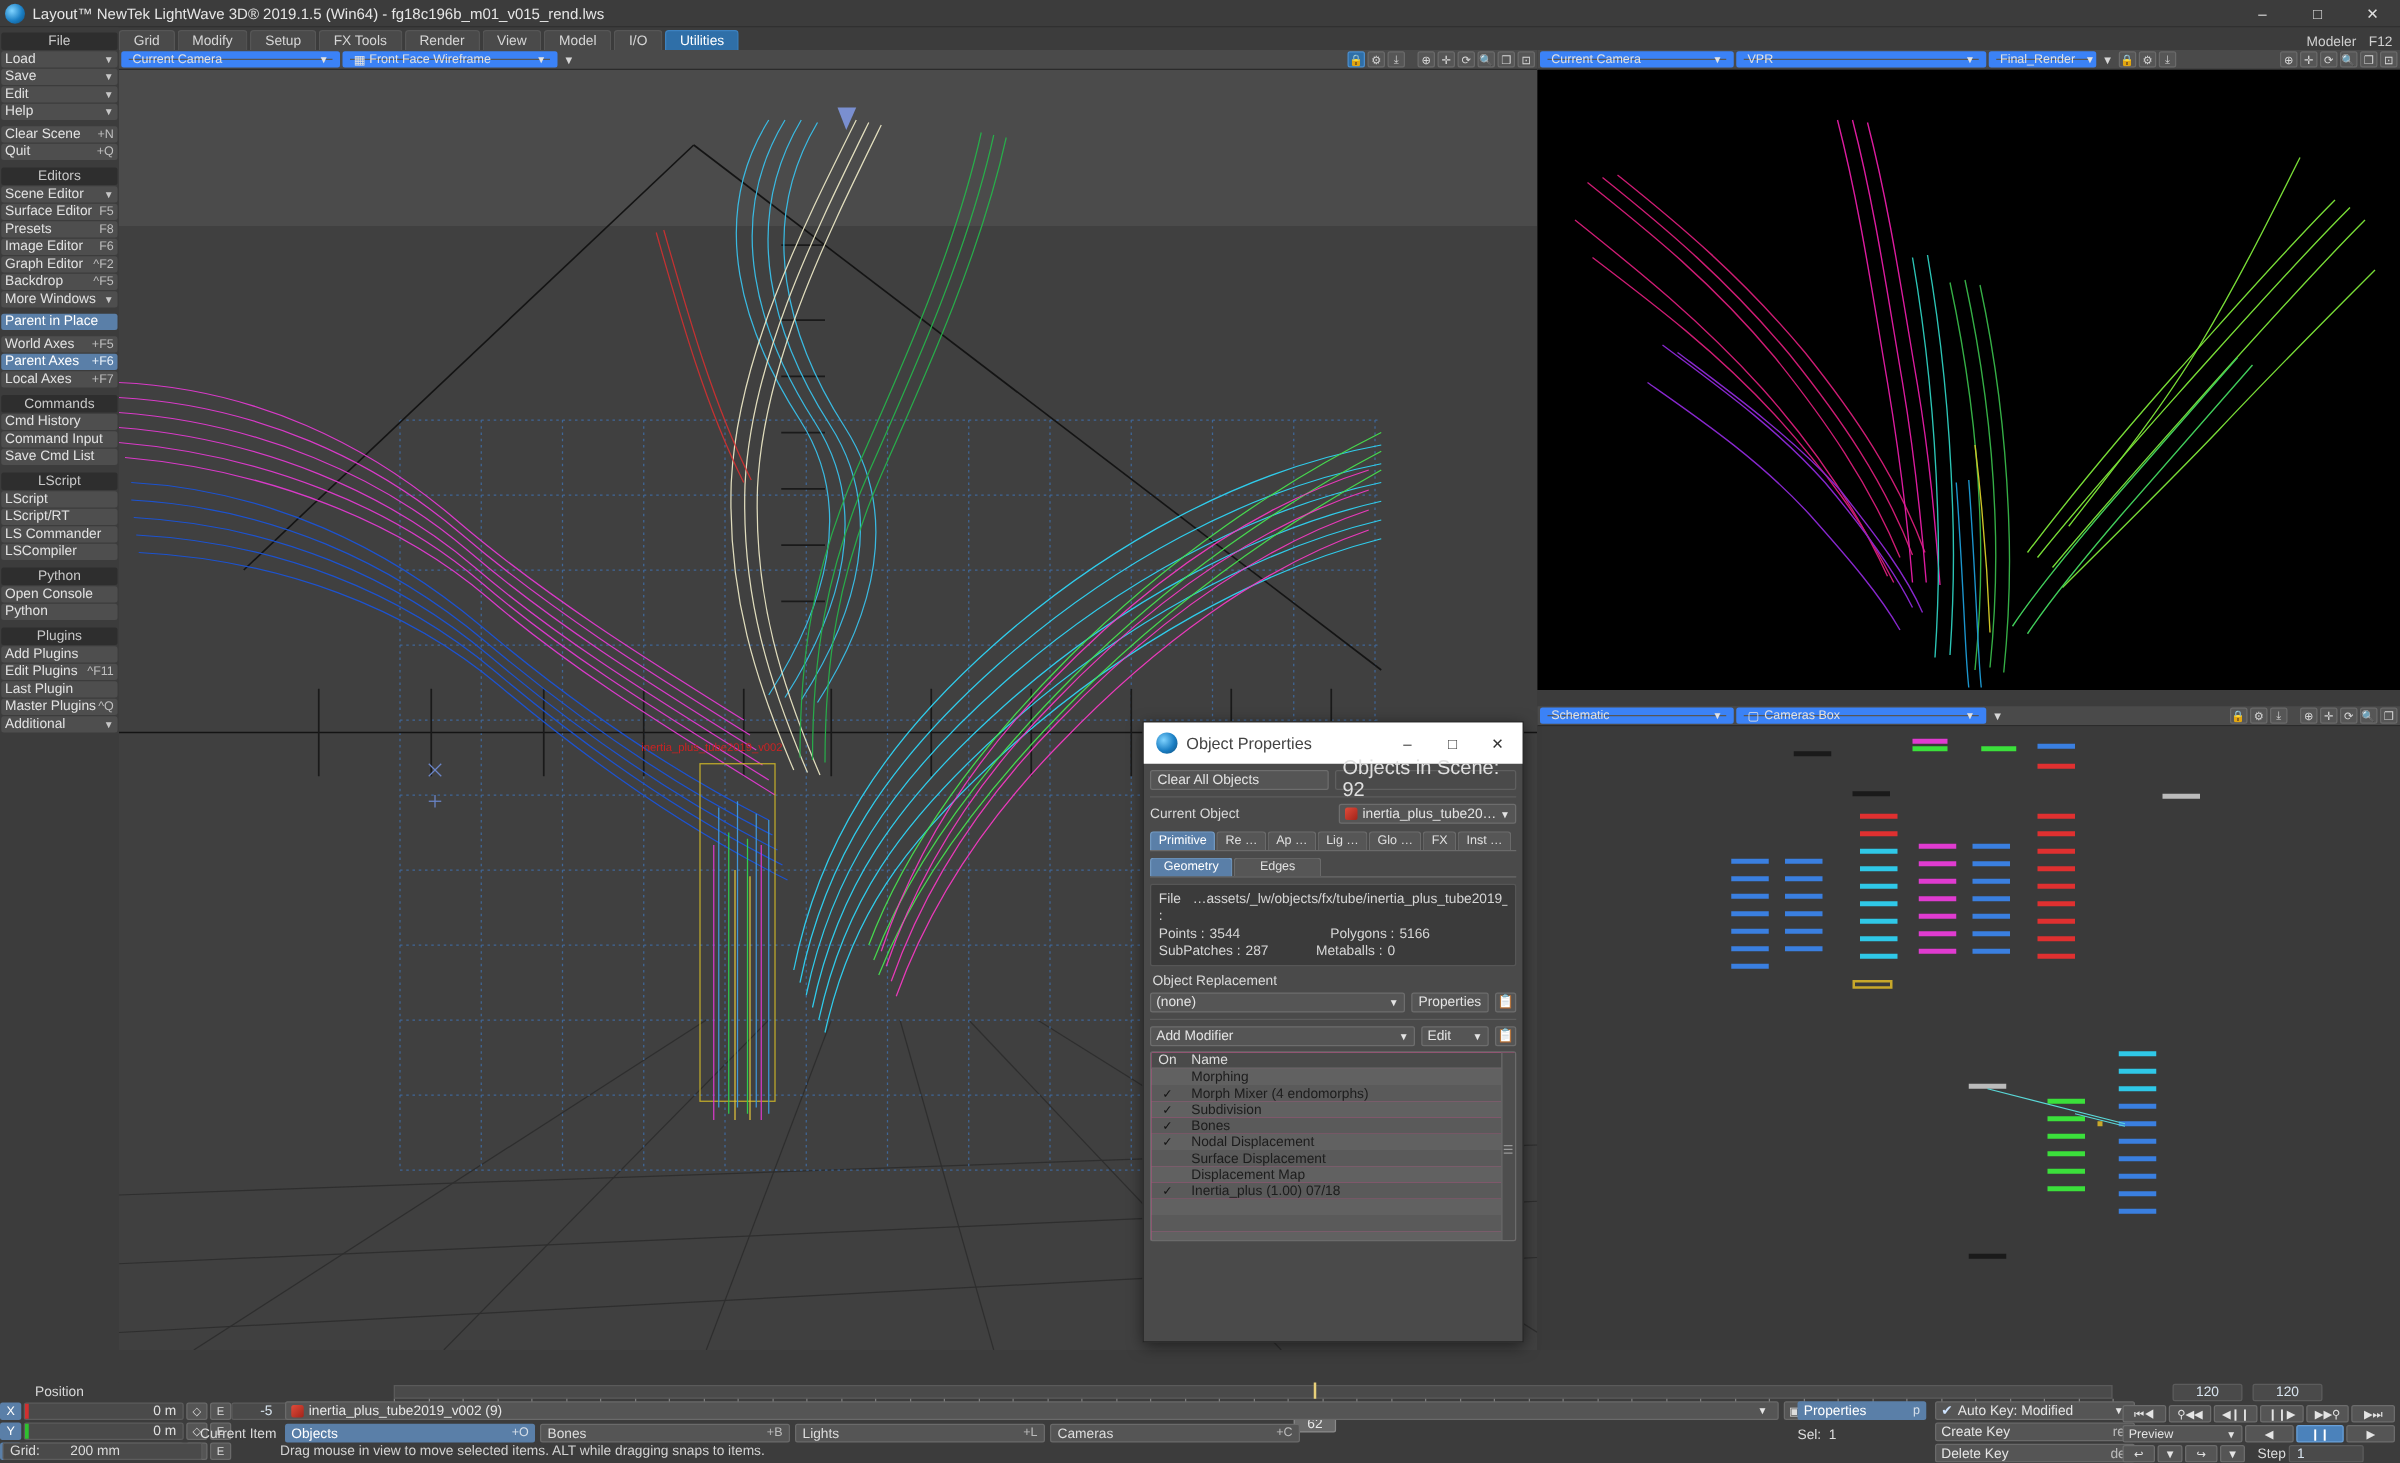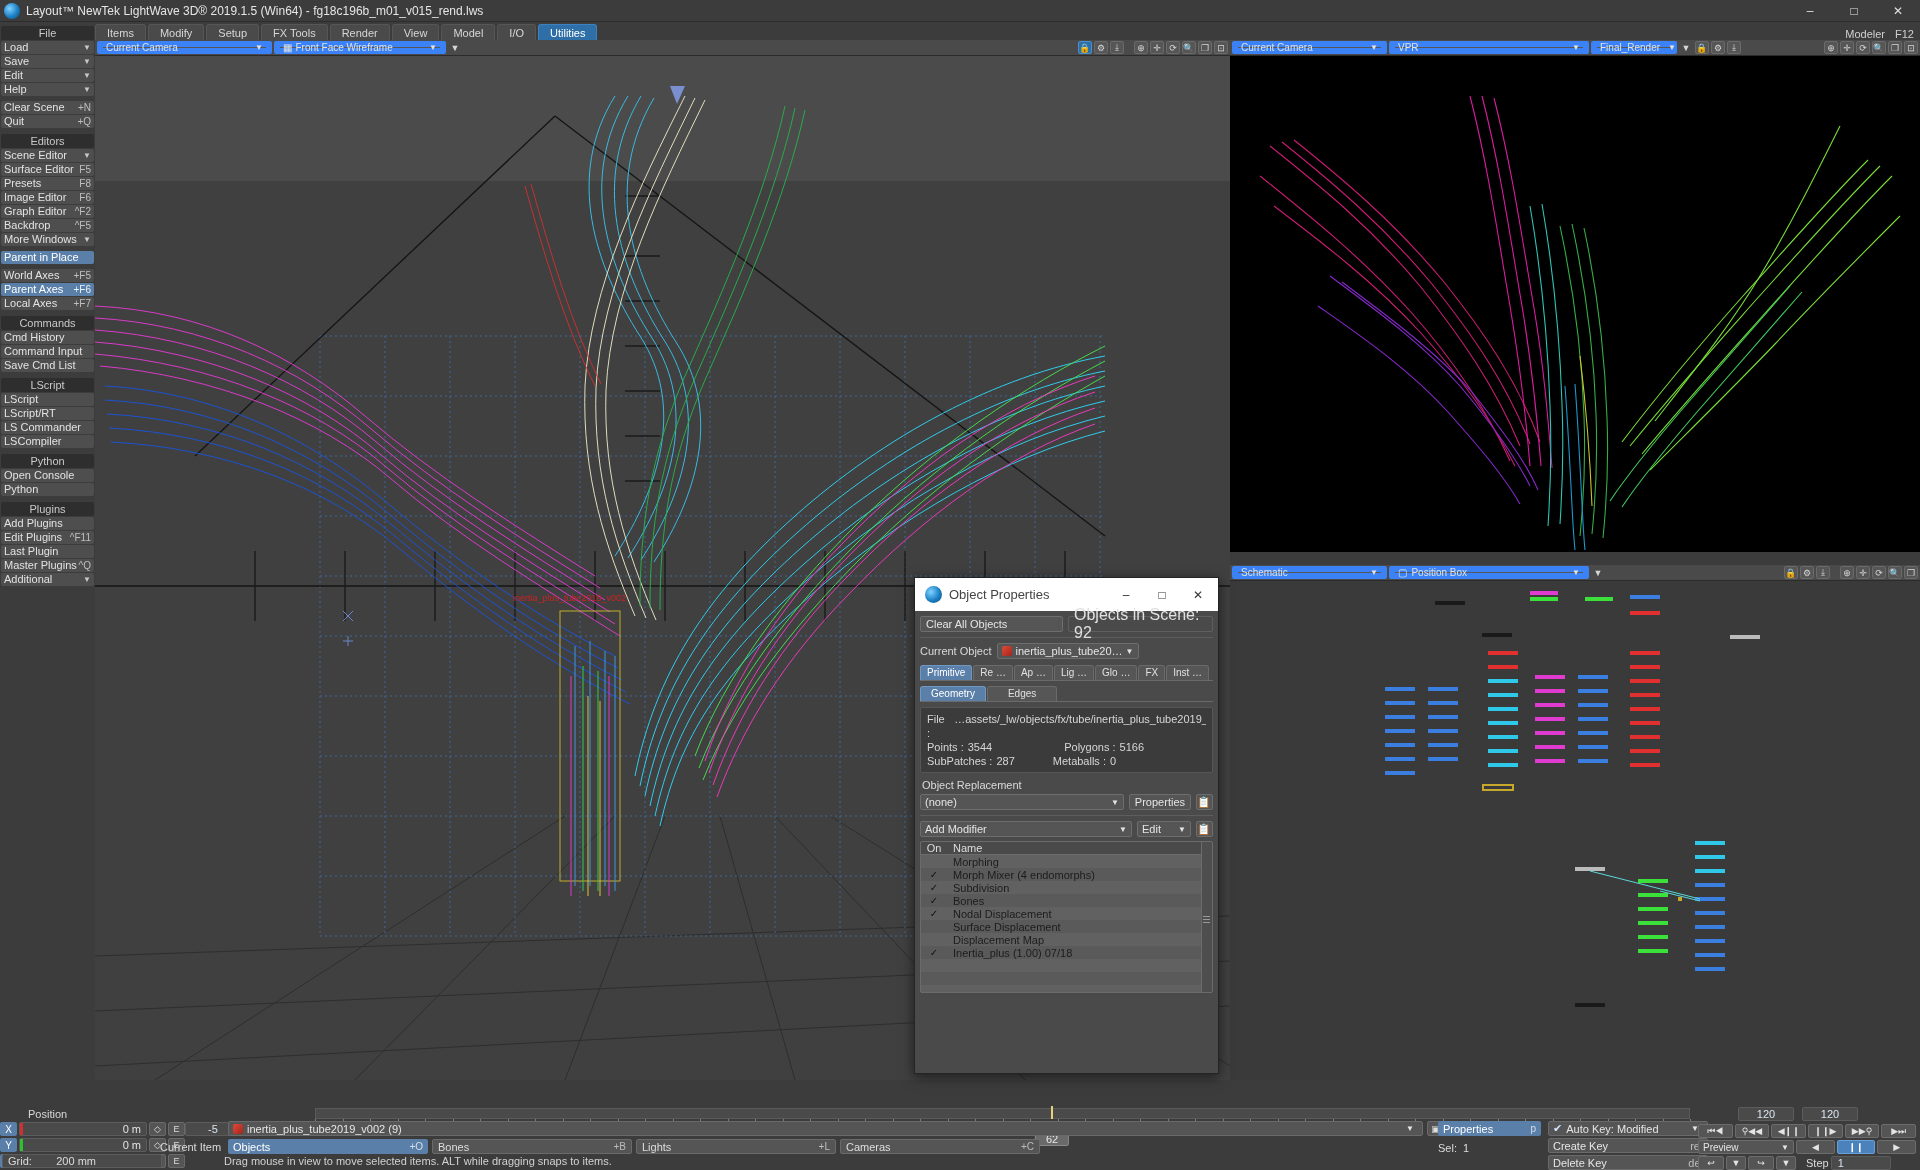--- a/index.html
+++ b/index.html
@@ -187,21 +187,21 @@
     <div class="tb-icon"></div>
     <div class="tb-title">Layout™ NewTek LightWave 3D® 2019.1.5 (Win64) - fg18c196b_m01_v015_rend.lws</div>
     <div class="tb-btns">
       <div class="tb-btn">–</div>
       <div class="tb-btn">□</div>
       <div class="tb-btn close">✕</div>
     </div>
   </div>
 
   <div class="menurow" id="menurow">
-    <div class="mtab">Items</div>
+    <div class="mtab">Grid</div>
       <div class="mtab">Modify</div>
       <div class="mtab">Setup</div>
       <div class="mtab">FX Tools</div>
       <div class="mtab">Render</div>
       <div class="mtab">View</div>
       <div class="mtab">Model</div>
       <div class="mtab">I/O</div>
       <div class="mtab active">Utilities</div>
       <div class="mr-right">
       <span>Modeler</span>
@@ -610,21 +610,21 @@
   </div>
 
   <div class="vp-schem">
     <div class="vp-head">
       <div class="vp-sel" style="width:155px">
         <span>Schematic</span>
         <span class="cv">▼</span>
       </div>
       <div class="vp-sel" style="width:200px">
         <span style="margin-right:4px">▢</span>
-        <span>Position Box</span>
+        <span>Cameras Box</span>
         <span class="cv">▼</span>
       </div>
       <div class="vp-icobtn flat">▼</div>
       <div class="vp-spacer"></div>
       <div class="vp-icobtn">🔒</div>
       <div class="vp-icobtn">⚙</div>
       <div class="vp-icobtn">⤓</div>
       <div style="width:6px"></div>
       <div class="vp-icobtn">⊕</div>
       <div class="vp-icobtn">✛</div>
@@ -775,21 +775,21 @@
         <div class="dlg-tbbtn">□</div>
         <div class="dlg-tbbtn x">✕</div>
       </div>
     </div>
     <div class="dlg-body">
       <div class="row">
         <div class="btn" style="width:143px">Clear All Objects</div>
         <div class="fld" style="flex:1">Objects in Scene: 92</div>
       </div>
       <div class="sep"></div>
-      <div class="row" style="justify-content:flex-start">
+      <div class="row" style="justify-content:space-between">
         <span class="lbl">Current Object</span>
         <div class="drop" style="width:142px">
           <span class="cube"></span>
           <span>inertia_plus_tube20…</span>
           <span class="cv">▼</span>
         </div>
       </div>
       <div class="tabrow" id="dlg-main-tabs">
           <div class="ptab active">Primitive</div>
           <div class="ptab">Re …</div>

